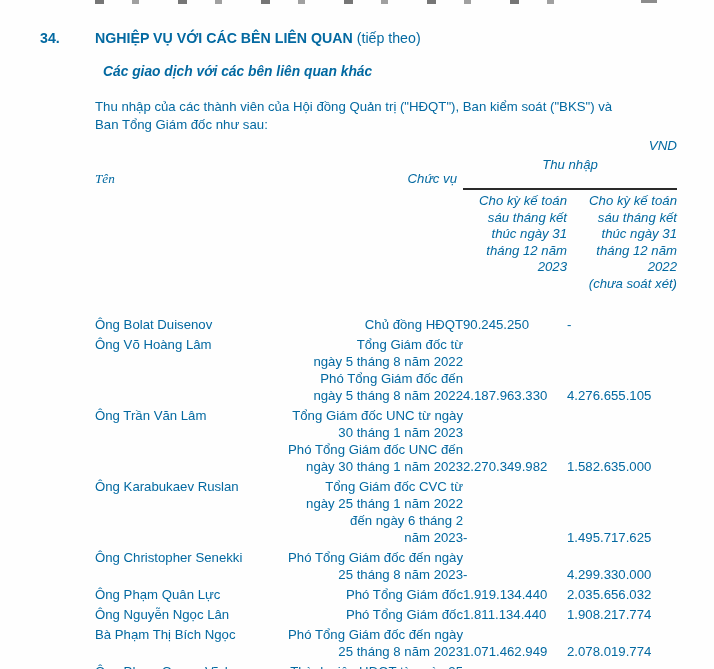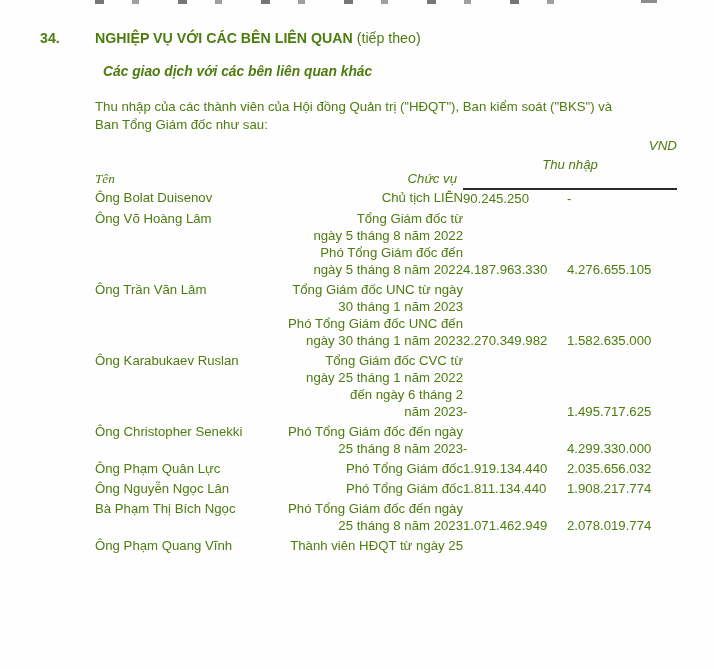--- a/index.html
+++ b/index.html
@@ -2,21 +2,21 @@
 <html lang="vi"><head>
 <meta charset="utf-8">
 <style>
   html,body{margin:0;padding:0;background:#ffffff;}
   .page{
     position:relative;
     width:714px;height:669px;
     box-sizing:border-box;
     background:#fefefe;
     overflow:hidden;
-    color:#4d7c0f;
+    color:#0369a1;
     font-family:"Liberation Sans","DejaVu Sans",sans-serif;
     padding:0 37px 0 40px;
   }
   
   .top-frag{
     position:absolute;top:0;left:95px;width:462px;height:4px;
     background:repeating-linear-gradient(90deg,
       rgba(45,45,45,.65) 0 9px, transparent 9px 37px,
       rgba(45,45,45,.45) 37px 44px, transparent 44px 83px);
   }
@@ -113,25 +113,40 @@
           <col class="c2">
           <col class="c3">
           <col class="c4">
       </colgroup>
       <thead>
         <tr>
           <th class="h-name">Tên</th>
           <th class="h-pos">Chức vụ</th>
           <th class="h-income" colspan="2">Thu nhập</th>
         </tr>
+        <tr class="periods">
+          <th></th>
+          <th></th>
+          <th>Cho kỳ kế toán
+sáu tháng kết
+thúc ngày 31
+tháng 12 năm
+2023</th>
+          <th>Cho kỳ kế toán
+sáu tháng kết
+thúc ngày 31
+tháng 12 năm
+2022
+(chưa soát xét)</th>
+        </tr>
       </thead>
       <tbody>
   <tr>
     <td class="c-name">Ông Bolat Duisenov</td>
-    <td class="c-pos">Chủ tịch LIÊN</td>
+    <td class="c-pos">Chủ đồng HĐQT</td>
     <td class="c-amt">90.245.250</td>
     <td class="c-amt">-</td>
   </tr>
 
   <tr>
     <td class="c-name">Ông Võ Hoàng Lâm</td>
     <td class="c-pos">Tổng Giám đốc từ
 ngày 5 tháng 8 năm 2022
 Phó Tổng Giám đốc đến
 ngày 5 tháng 8 năm 2022</td>

